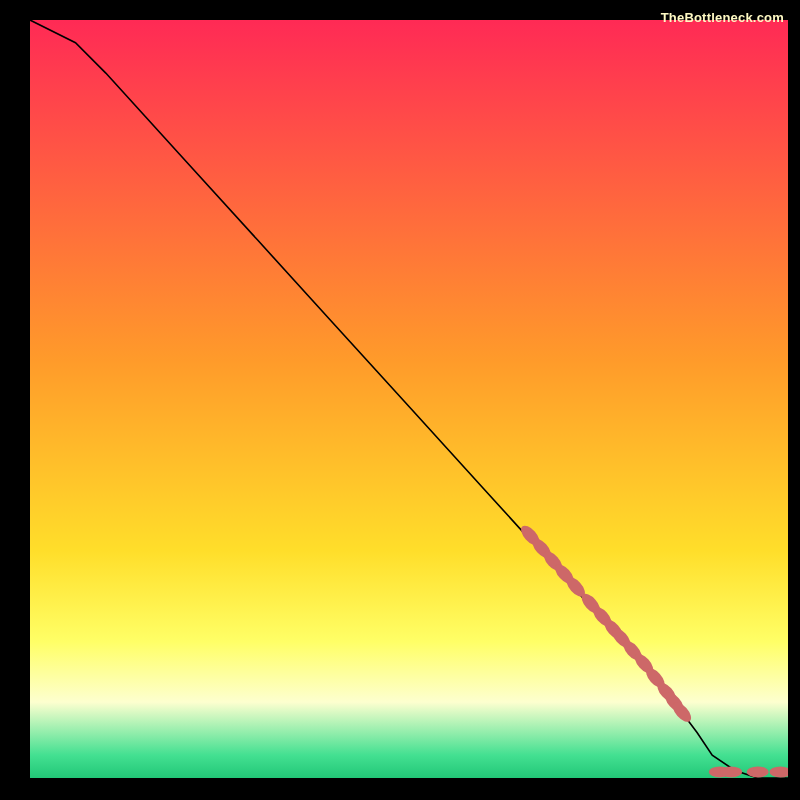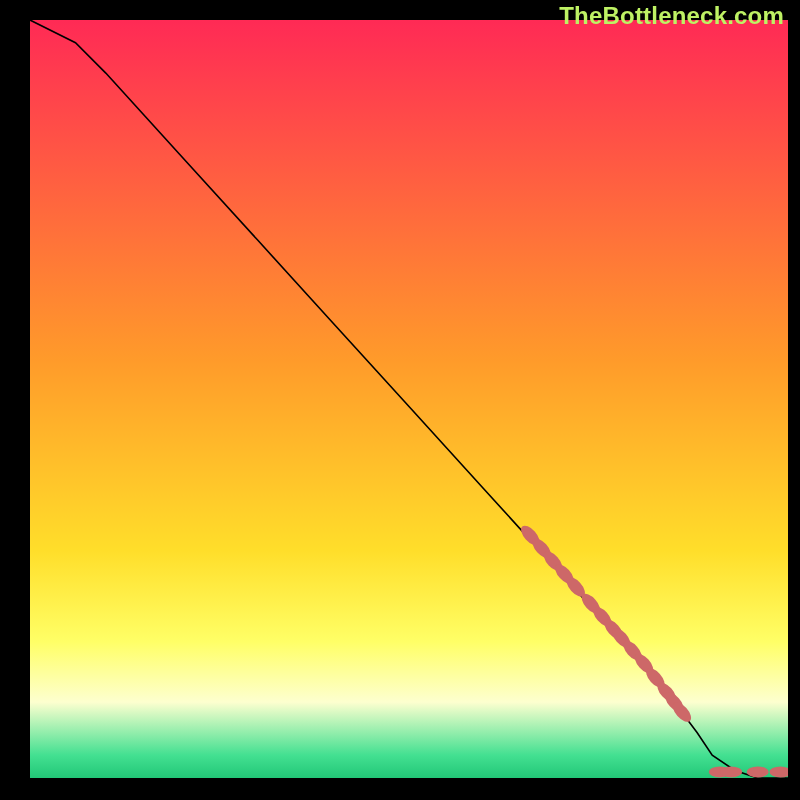--- a/index.html
+++ b/index.html
@@ -20,25 +20,25 @@
   .plot {
     position: absolute;
     left: 30px;
     top: 20px;
     width: 758px;
     height: 758px;
     
   }
   .watermark {
     position: absolute;
-    top: 2px;
+    top: 10px;
     right: 16px;
-    font-size: 24px;
+    font-size: 13px;
     font-weight: 600;
-    color: #bef264;
+    color: #fef9c3;
     letter-spacing: 0.2px;
     z-index: 5;
   }
   svg.overlay {
     position: absolute;
     left: 30px;
     top: 20px;
     width: 758px;
     height: 758px;
     z-index: 3;

